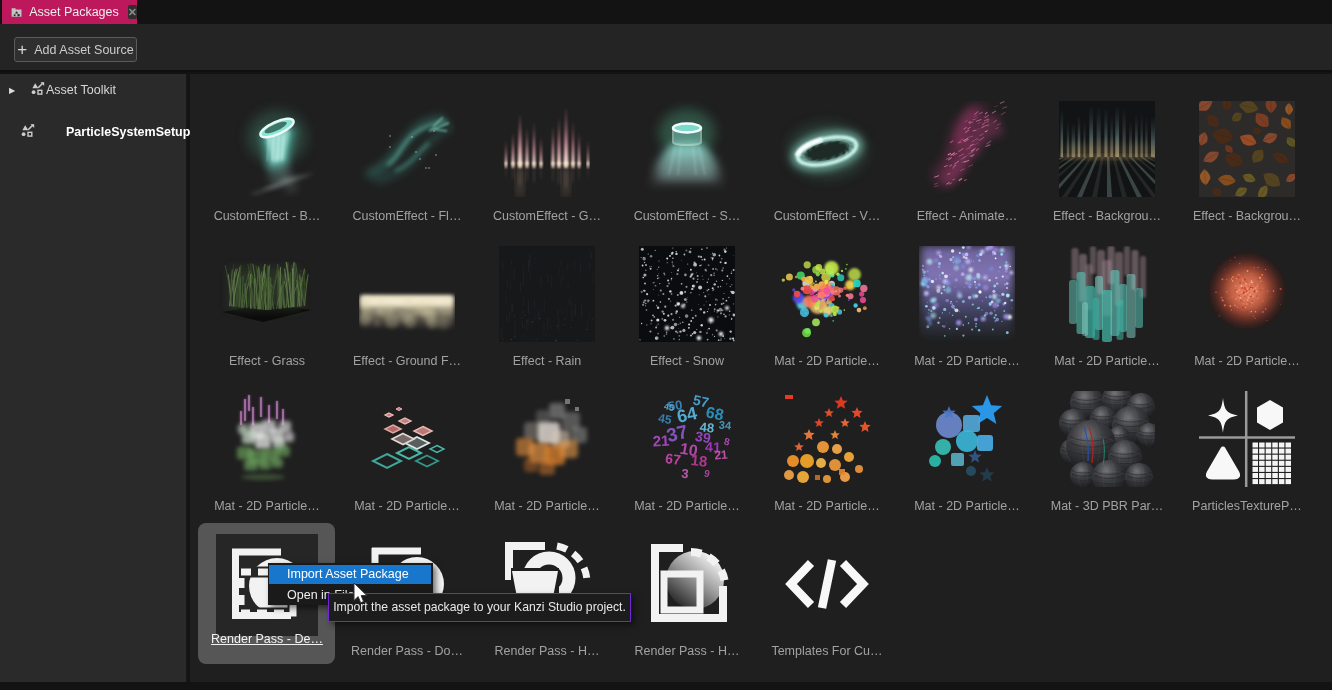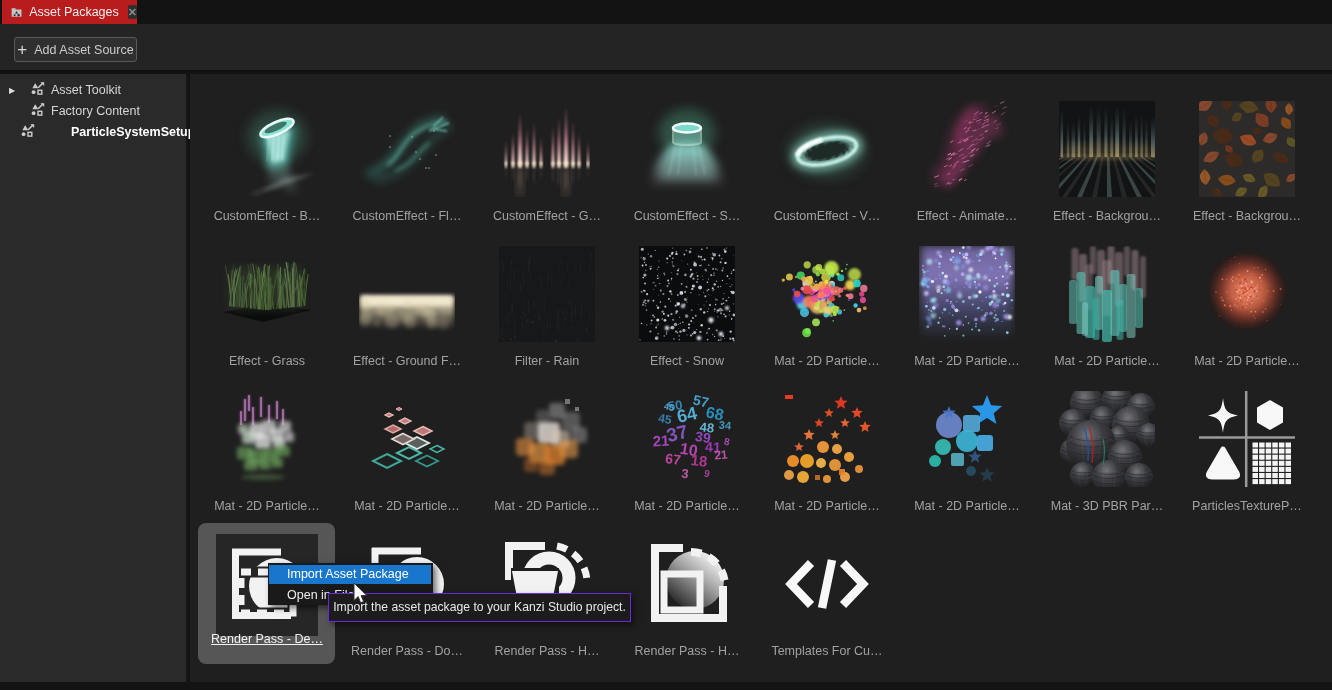--- a/index.html
+++ b/index.html
@@ -1,35 +1,35 @@
 <!DOCTYPE html>
 <html><head><meta charset="utf-8"><style>
 * { margin:0; padding:0; box-sizing:border-box; }
 html,body { width:1332px; height:690px; overflow:hidden; background:#131313;
   font-family:"Liberation Sans", sans-serif; }
 #tabstrip { position:absolute; left:0; top:0; width:1332px; height:24px; background:#131313; }
-#tab { position:absolute; left:2px; top:0; width:135px; height:24px; background:#b91c1c;
+#tab { position:absolute; left:2px; top:0; width:135px; height:24px; background:#be185d;
   display:flex; align-items:center; padding-left:9px; white-space:nowrap; }
 #tab .txt { color:#eeeeee; font-size:12.5px; margin-left:7px; }
 #tab .x { color:#8a8a8a; font-size:11px; font-weight:bold; margin-left:9px; background:#2f2f2f; width:14px;height:14px; line-height:14px; text-align:center; border-radius:2px;}
 #toolbar { position:absolute; left:0; top:24px; width:1332px; height:48px; background:#242424;
   border-bottom:2px solid #0f0f0f; }
 #addbtn { position:absolute; left:14px; top:13px; width:123px; height:25px; background:#2f2f2f;
   border:1px solid #5a5a5a; border-radius:3px; color:#cccccc; font-size:12.5px;
   display:flex; align-items:center; justify-content:center; }
 #addbtn .plus { font-size:17px; margin-right:7px; color:#d8d8d8; font-weight:normal; line-height:17px;}
 #filter { position:absolute; left:1118px; top:11px; width:200px; height:24px; background:#0d0d0d;
   display:flex; align-items:center; padding-left:8px; }
 #filter .ph { color:#c0c4cc; font-size:12.5px; font-style:italic; margin-left:8px; }
 #sidebar { position:absolute; left:0; top:74px; width:188px; height:608px; background:#2a2a2a;
   border-right:2px solid #161616; }
 .trow { position:absolute; left:0; width:188px; height:20px; display:flex; align-items:center; }
 .trow .exp { width:10px; margin-left:9px; color:#dcdcdc; font-size:8px; }
 .trow .ticon { margin-left:12px; width:15px; }
-.trow .ttxt { color:#d6d6d6; font-size:12.5px; margin-left:5px; }
+.trow .ttxt { color:#d6d6d6; font-size:12.5px; }
 .trow .ttxt.bold { color:#ffffff; font-weight:bold;padding-left:30px; }
 #content { position:absolute; left:190px; top:74px; width:1142px; height:608px; background:#1f1f1f; }
 #bottom { position:absolute; left:0; top:682px; width:1332px; height:8px; background:#131313; }
 .tile { position:absolute; width:140px; height:138px; }
 .thumb { position:absolute; left:22px; top:9px; width:96px; height:96px; }
 .tlabel { position:absolute; left:0; top:117px; width:140px; text-align:center; color:#a2a2a2;
   font-size:12.5px; white-space:nowrap; overflow:hidden; }
 .sel .selbg { position:absolute; left:1px; top:-4px; width:137px; height:141px; background:#565656; border-radius:8px; }
 .sel .darkbg { background:#262626; left:19px; top:7px; width:102px; height:102px; }
 .sel .darkbg svg { position:relative; left:3px; top:3px; }
@@ -66,31 +66,20 @@
   <div class="trow" style="top:6px">
       <span class="exp">▶</span>
       <span class="ticon"><svg width="15" height="14" viewBox="0 0 15 14">
 <path d="M4.2 2.2 L7.4 7.2 L1.4 7.2 Z" fill="#ccc"></path>
 <path d="M7.2 6.8 L12.2 1.8" stroke="#ccc" stroke-width="1.6"></path>
 <path d="M9.4 1.2 L13.2 1.2 L13.2 5.0 Z" fill="#ccc"></path>
 <circle cx="2.6" cy="11.2" r="1.9" fill="#ccc"></circle>
 <rect x="7.0" y="9.3" width="3.8" height="3.8" fill="none" stroke="#ccc" stroke-width="1.4"></rect>
 </svg></span>
       <span class="ttxt">Asset Toolkit</span>
-    </div>
-  <div class="trow" style="top:27px">
-      <span class="exp"></span>
-      <span class="ticon"><svg width="15" height="14" viewBox="0 0 15 14">
-<path d="M4.2 2.2 L7.4 7.2 L1.4 7.2 Z" fill="#ccc"></path>
-<path d="M7.2 6.8 L12.2 1.8" stroke="#ccc" stroke-width="1.6"></path>
-<path d="M9.4 1.2 L13.2 1.2 L13.2 5.0 Z" fill="#ccc"></path>
-<circle cx="2.6" cy="11.2" r="1.9" fill="#ccc"></circle>
-<rect x="7.0" y="9.3" width="3.8" height="3.8" fill="none" stroke="#ccc" stroke-width="1.4"></rect>
-</svg></span>
-      <span class="ttxt">Factory Content</span>
     </div>
   <div class="trow" style="top:48px">
       <span class="exp"></span>
       <span class="ticon"><svg width="15" height="14" viewBox="0 0 15 14">
 <path d="M4.2 2.2 L7.4 7.2 L1.4 7.2 Z" fill="#ccc"></path>
 <path d="M7.2 6.8 L12.2 1.8" stroke="#ccc" stroke-width="1.6"></path>
 <path d="M9.4 1.2 L13.2 1.2 L13.2 5.0 Z" fill="#ccc"></path>
 <circle cx="2.6" cy="11.2" r="1.9" fill="#ccc"></circle>
 <rect x="7.0" y="9.3" width="3.8" height="3.8" fill="none" stroke="#ccc" stroke-width="1.4"></rect>
 </svg></span>
@@ -892,21 +881,21 @@
         <circle cx="37.2" cy="93.3" r="0.6" fill="#48525a" opacity="0.41"></circle>
         <circle cx="65.1" cy="79.0" r="0.6" fill="#48525a" opacity="0.50"></circle>
         <circle cx="78.6" cy="94.2" r="0.6" fill="#48525a" opacity="0.53"></circle>
         <circle cx="93.3" cy="73.8" r="0.6" fill="#48525a" opacity="0.43"></circle>
         <circle cx="34.1" cy="75.9" r="0.6" fill="#48525a" opacity="0.69"></circle>
         <circle cx="16.0" cy="90.7" r="0.6" fill="#48525a" opacity="0.59"></circle>
         <circle cx="58.3" cy="80.1" r="0.6" fill="#48525a" opacity="0.64"></circle>
         <circle cx="4.4" cy="93.0" r="0.6" fill="#48525a" opacity="0.45"></circle>
         <circle cx="23.7" cy="66.0" r="0.6" fill="#48525a" opacity="0.62"></circle>
       </svg></div>
-    <div class="tlabel">Filter - Rain</div>
+    <div class="tlabel">Effect - Rain</div>
   </div>
 <div class="tile" style="left:617px;top:237px">
     <div class="thumb"><svg width="96" height="96" viewBox="0 0 96 96">
         <defs>
 <filter id="b2" x="-50%" y="-50%" width="200%" height="200%">
             <feGaussianBlur stdDeviation="2"></feGaussianBlur>
           </filter>
 <filter id="b4" x="-50%" y="-50%" width="200%" height="200%">
             <feGaussianBlur stdDeviation="4"></feGaussianBlur>
           </filter>

